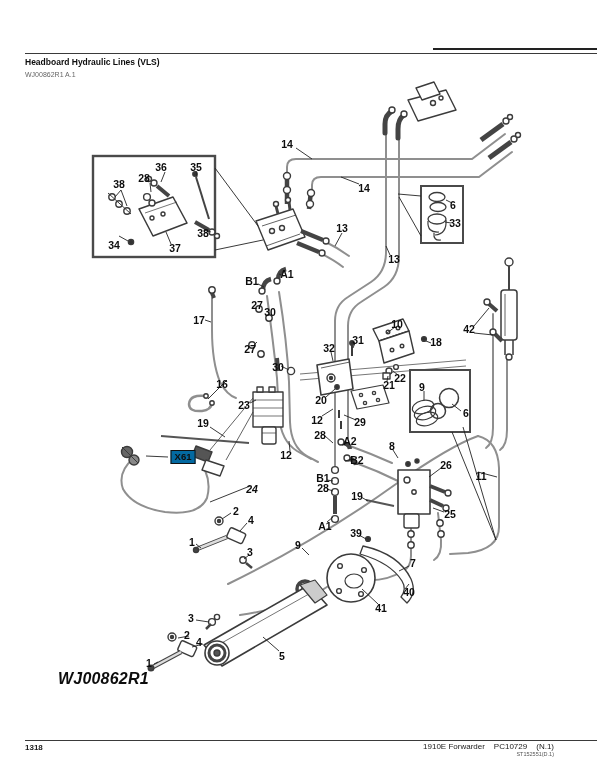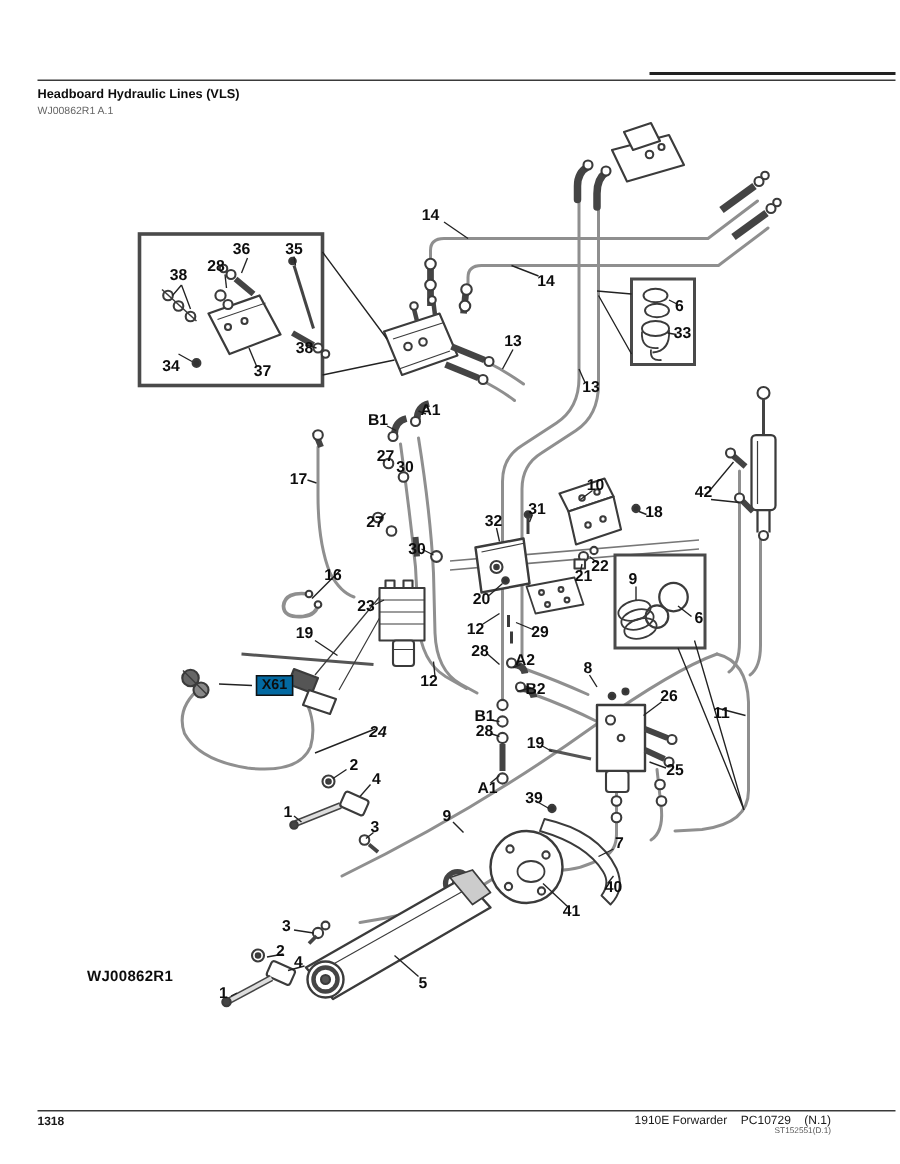--- a/index.html
+++ b/index.html
@@ -9,22 +9,22 @@
        color:#1a1a1a;line-height:11px;letter-spacing:.2px;}
   .hdr-underline{position:absolute;top:48px;left:433px;width:164px;height:2px;background:#222;}
   .rule-top{position:absolute;top:53px;left:25px;width:572px;height:1px;background:#3a3a3a;}
   .title{position:absolute;top:57px;left:25px;font-size:8.5px;font-weight:bold;color:#0d0d0d;}
   .subtitle{position:absolute;top:71px;left:25px;font-size:7px;color:#666;}
   svg.art{position:absolute;left:0;top:0;}
   .callout-layer{position:absolute;left:0;top:0;width:600px;height:776px;padding-left:35px;}
   .callout{position:absolute;transform:translate(-50%,-50%);font-size:10.5px;font-weight:bold;
            color:#0d0d0d;white-space:nowrap;line-height:11px;}
   .callout.boxed{border:1.6px solid #111;background:#0369a1;padding:0 3px;font-size:9.5px;line-height:12px;}
-  .drawing-id{position:absolute;left:58px;top:646px;font-size:10px;font-weight:bold;
-              letter-spacing:.2px;color:#0d0d0d;}
+  .drawing-id{position:absolute;left:58px;top:670px;font-size:16px;font-weight:bold;
+              letter-spacing:.2px;color:#0d0d0d;font-style:italic;}
   .rule-bottom{position:absolute;top:740px;left:25px;width:572px;height:1px;background:#3a3a3a;}
   .ftr-left{position:absolute;top:743px;left:25px;font-size:8px;font-weight:bold;color:#1a1a1a;}
   .ftr-right{position:absolute;top:742px;right:46px;font-size:8px;color:#1a1a1a;text-align:right;}
   .ftr-right span{margin-left:9px;}
   .ftr-ref{position:absolute;top:751px;right:46px;font-size:5.5px;color:#555;text-align:right;}
 </style>
 </head>
 <body>
 
 <div class="page">

